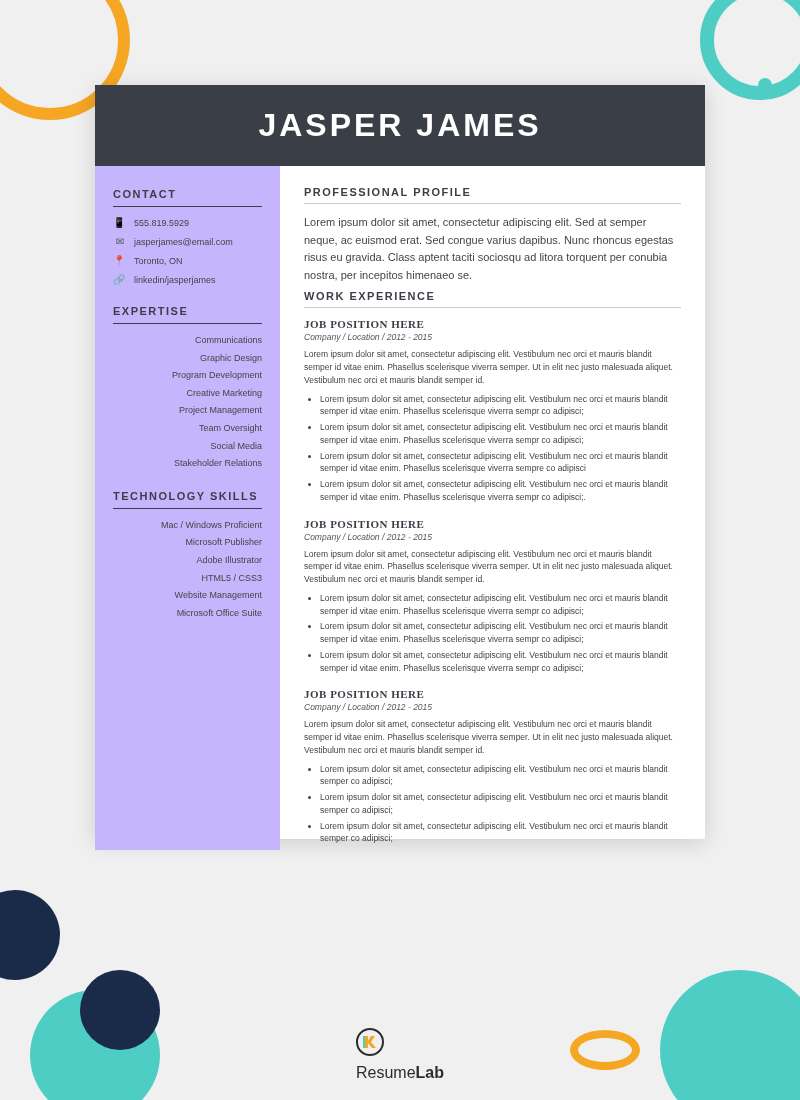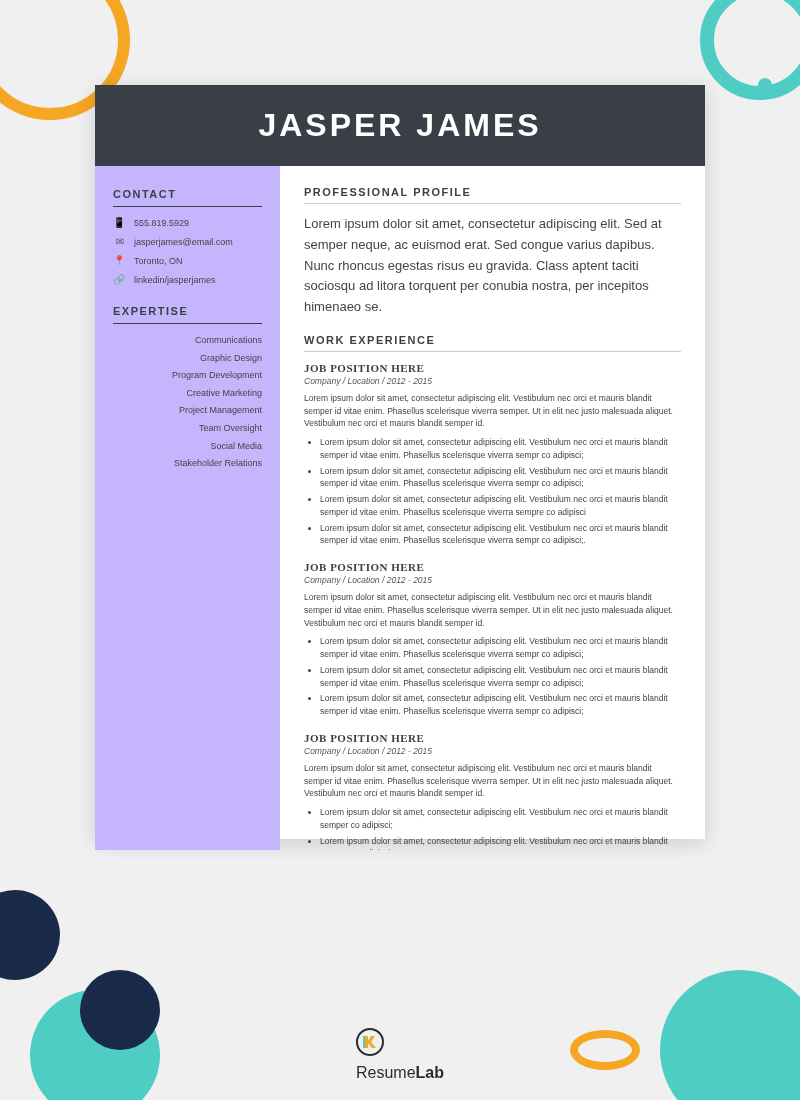--- a/index.html
+++ b/index.html
@@ -168,24 +168,24 @@
       margin-bottom: 5px;
     }
 
     .section-divider {
       border: none;
       border-top: 1.5px solid #ccc;
       margin-bottom: 10px;
     }
 
     .profile-text {
-      font-size: 13px;
+      font-size: 11px;
       color: #444;
       line-height: 1.6;
-      margin-bottom: 16px;
+      margin-bottom: 6px;
     }
 
     .job-title {
       font-size: 11px;
       font-weight: 700;
       letter-spacing: 0.5px;
       text-transform: uppercase;
       color: #3a3f47;
       margin-bottom: 2px;
       font-family: Liberation Serif, serif;
@@ -298,20 +298,30 @@
         <div class="expertise-item">Communications</div>
         <div class="expertise-item">Graphic Design</div>
         <div class="expertise-item">Program Development</div>
         <div class="expertise-item">Creative Marketing</div>
         <div class="expertise-item">Project Management</div>
         <div class="expertise-item">Team Oversight</div>
         <div class="expertise-item">Social Media</div>
         <div class="expertise-item">Stakeholder Relations</div>
       </div>
 
+      <div class="sidebar-section">
+        <div class="sidebar-section-title">TECHNOLOGY SKILLS</div>
+        <hr class="sidebar-divider">
+        <div class="expertise-item">Mac / Windows Proficient</div>
+        <div class="expertise-item">Microsoft Publisher</div>
+        <div class="expertise-item">Adobe Illustrator</div>
+        <div class="expertise-item">HTML5 / CSS3</div>
+        <div class="expertise-item">Website Management</div>
+        <div class="expertise-item">Microsoft Office Suite</div>
+      </div>
 
     </div>
 
     <div class="main-content">
 
       <div class="section-title">PROFESSIONAL PROFILE</div>
       <hr class="section-divider">
       <p class="profile-text">Lorem ipsum dolor sit amet, consectetur adipiscing elit. Sed at semper neque, ac euismod erat. Sed congue varius dapibus. Nunc rhoncus egestas risus eu gravida. Class aptent taciti sociosqu ad litora torquent per conubia nostra, per incepitos himenaeo se.</p>
 
       <div class="work-section">

